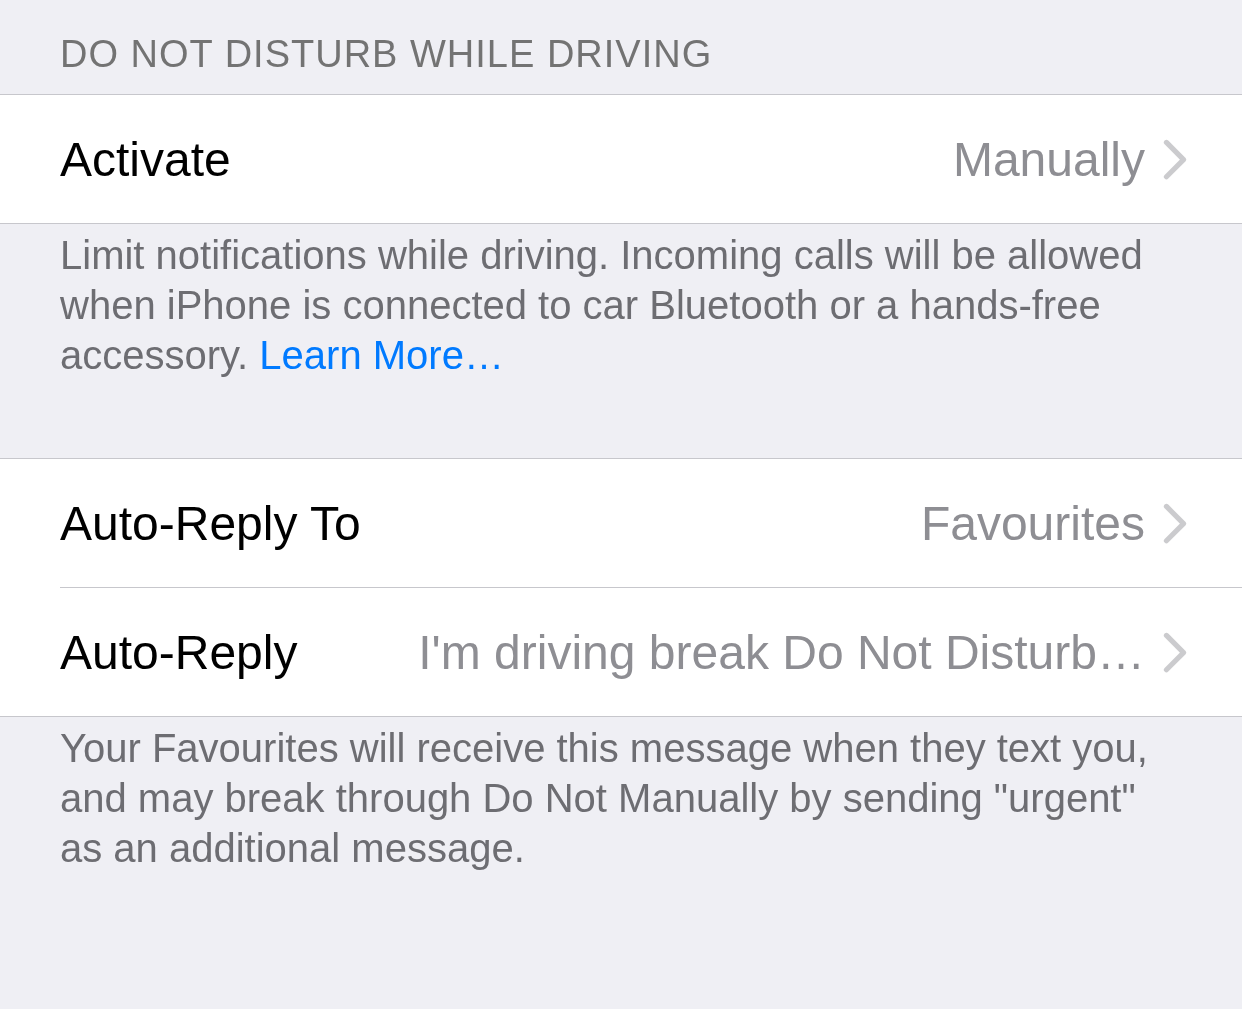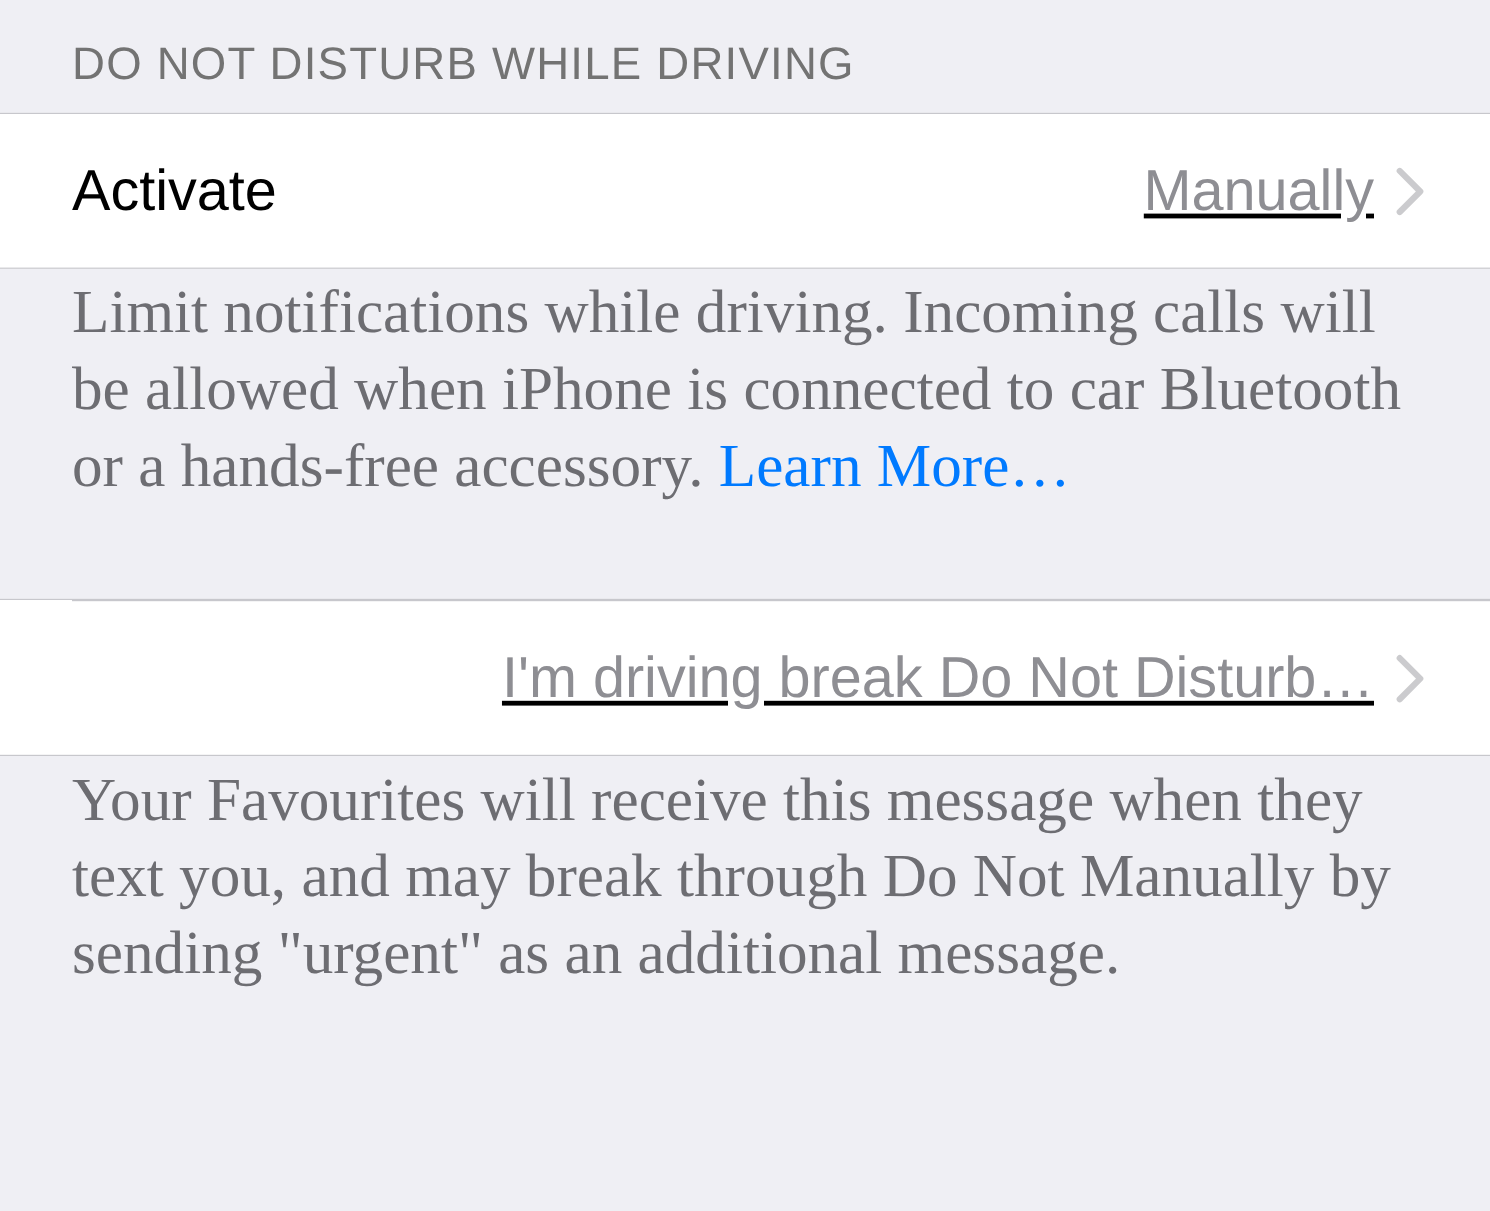--- a/index.html
+++ b/index.html
@@ -47,43 +47,41 @@
       white-space: nowrap;
     }
     .row-value-wrap {
       display: flex;
       align-items: center;
       gap: 18px;
       min-width: 0;
       flex: 1;
       justify-content: flex-end;
       margin-left: 20px;
-      text-decoration: underline;
     }
     .row-value {
       font-size: 48px;
       font-weight: 400;
       color: #8e8e93;
       white-space: nowrap;
       overflow: hidden;
       text-overflow: ellipsis;
     }
     .chevron {
       flex-shrink: 0;
       width: 24px;
       height: 40px;
       opacity: 0.45;
     }
     .section-footer {
       padding: 6px 60px 0 60px;
-      font-size: 51px;
+      font-size: 40px;
       line-height: 1.25;
       font-weight: 400;
       color: #6d6d72;
-      font-family: Liberation Serif, serif;
     }
     .link {
       color: #007aff;
       cursor: pointer;
     }
     .spacer {
       height: 78px;
     }
   </style>
 </head>
@@ -105,22 +103,34 @@
   </div>
 </div>
 
 <div class="section-footer">
   <span>Limit notifications while driving. Incoming calls will be allowed when iPhone is connected to car Bluetooth or a hands-free accessory. </span><span class="link">Learn More…</span>
 </div>
 
 <div class="spacer"></div>
 
 <div class="row-group">
+  <div class="row">
+    <span class="row-label">Auto-Reply To</span>
+    <span class="row-value-wrap">
+      <span class="row-value">Favourites</span>
+      <span class="chevron">
+        <svg viewBox="0 0 14 24" fill="none" stroke="#8e8e93" stroke-width="3" stroke-linecap="round" stroke-linejoin="round">
+            <polyline points="2,2 12,12 2,22"></polyline>
+          </svg>
+      </span>
+    </span>
+  </div>
   <div class="row-inner-border"></div>
   <div class="row">
+    <span class="row-label">Auto-Reply</span>
     <span class="row-value-wrap">
       <span class="row-value">I'm driving break Do Not Disturb…</span>
       <span class="chevron">
         <svg viewBox="0 0 14 24" fill="none" stroke="#8e8e93" stroke-width="3" stroke-linecap="round" stroke-linejoin="round">
             <polyline points="2,2 12,12 2,22"></polyline>
           </svg>
       </span>
     </span>
   </div>
 </div>

